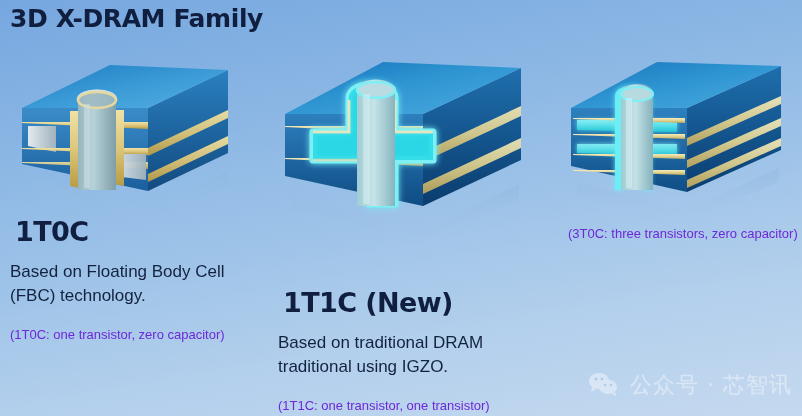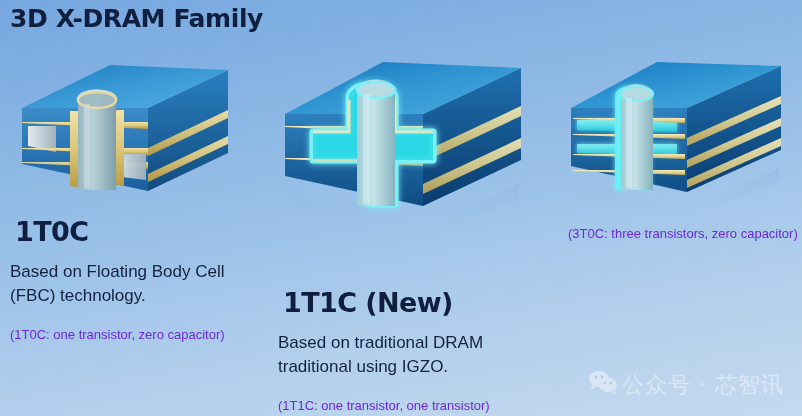--- a/index.html
+++ b/index.html
@@ -42,21 +42,21 @@
     font-size:13px;color:#6d28d9;line-height:1.95;
     font-family:Liberation Sans, sans-serif;
   }
   #col1{left:10px;top:213px;width:246px;}
   #col2{left:278px;top:284px;width:258px;}
   #col3{left:568px;top:208px;width:232px;}
 
   
   .watermark{
     position:absolute;left:588px;top:370px;
-    display:flex;align-items:flex-start;gap:4px;
+    display:flex;align-items:flex-end;gap:12px;
     opacity:0.42;
     pointer-events:none;
   }
   .watermark .wm-text{
     font-size:22px;color:#ffffff;letter-spacing:1px;
     font-family:"DejaVu Sans", sans-serif;
     text-shadow:0 1px 1px rgba(255,255,255,.25);
   }
 </style>
 </head>

